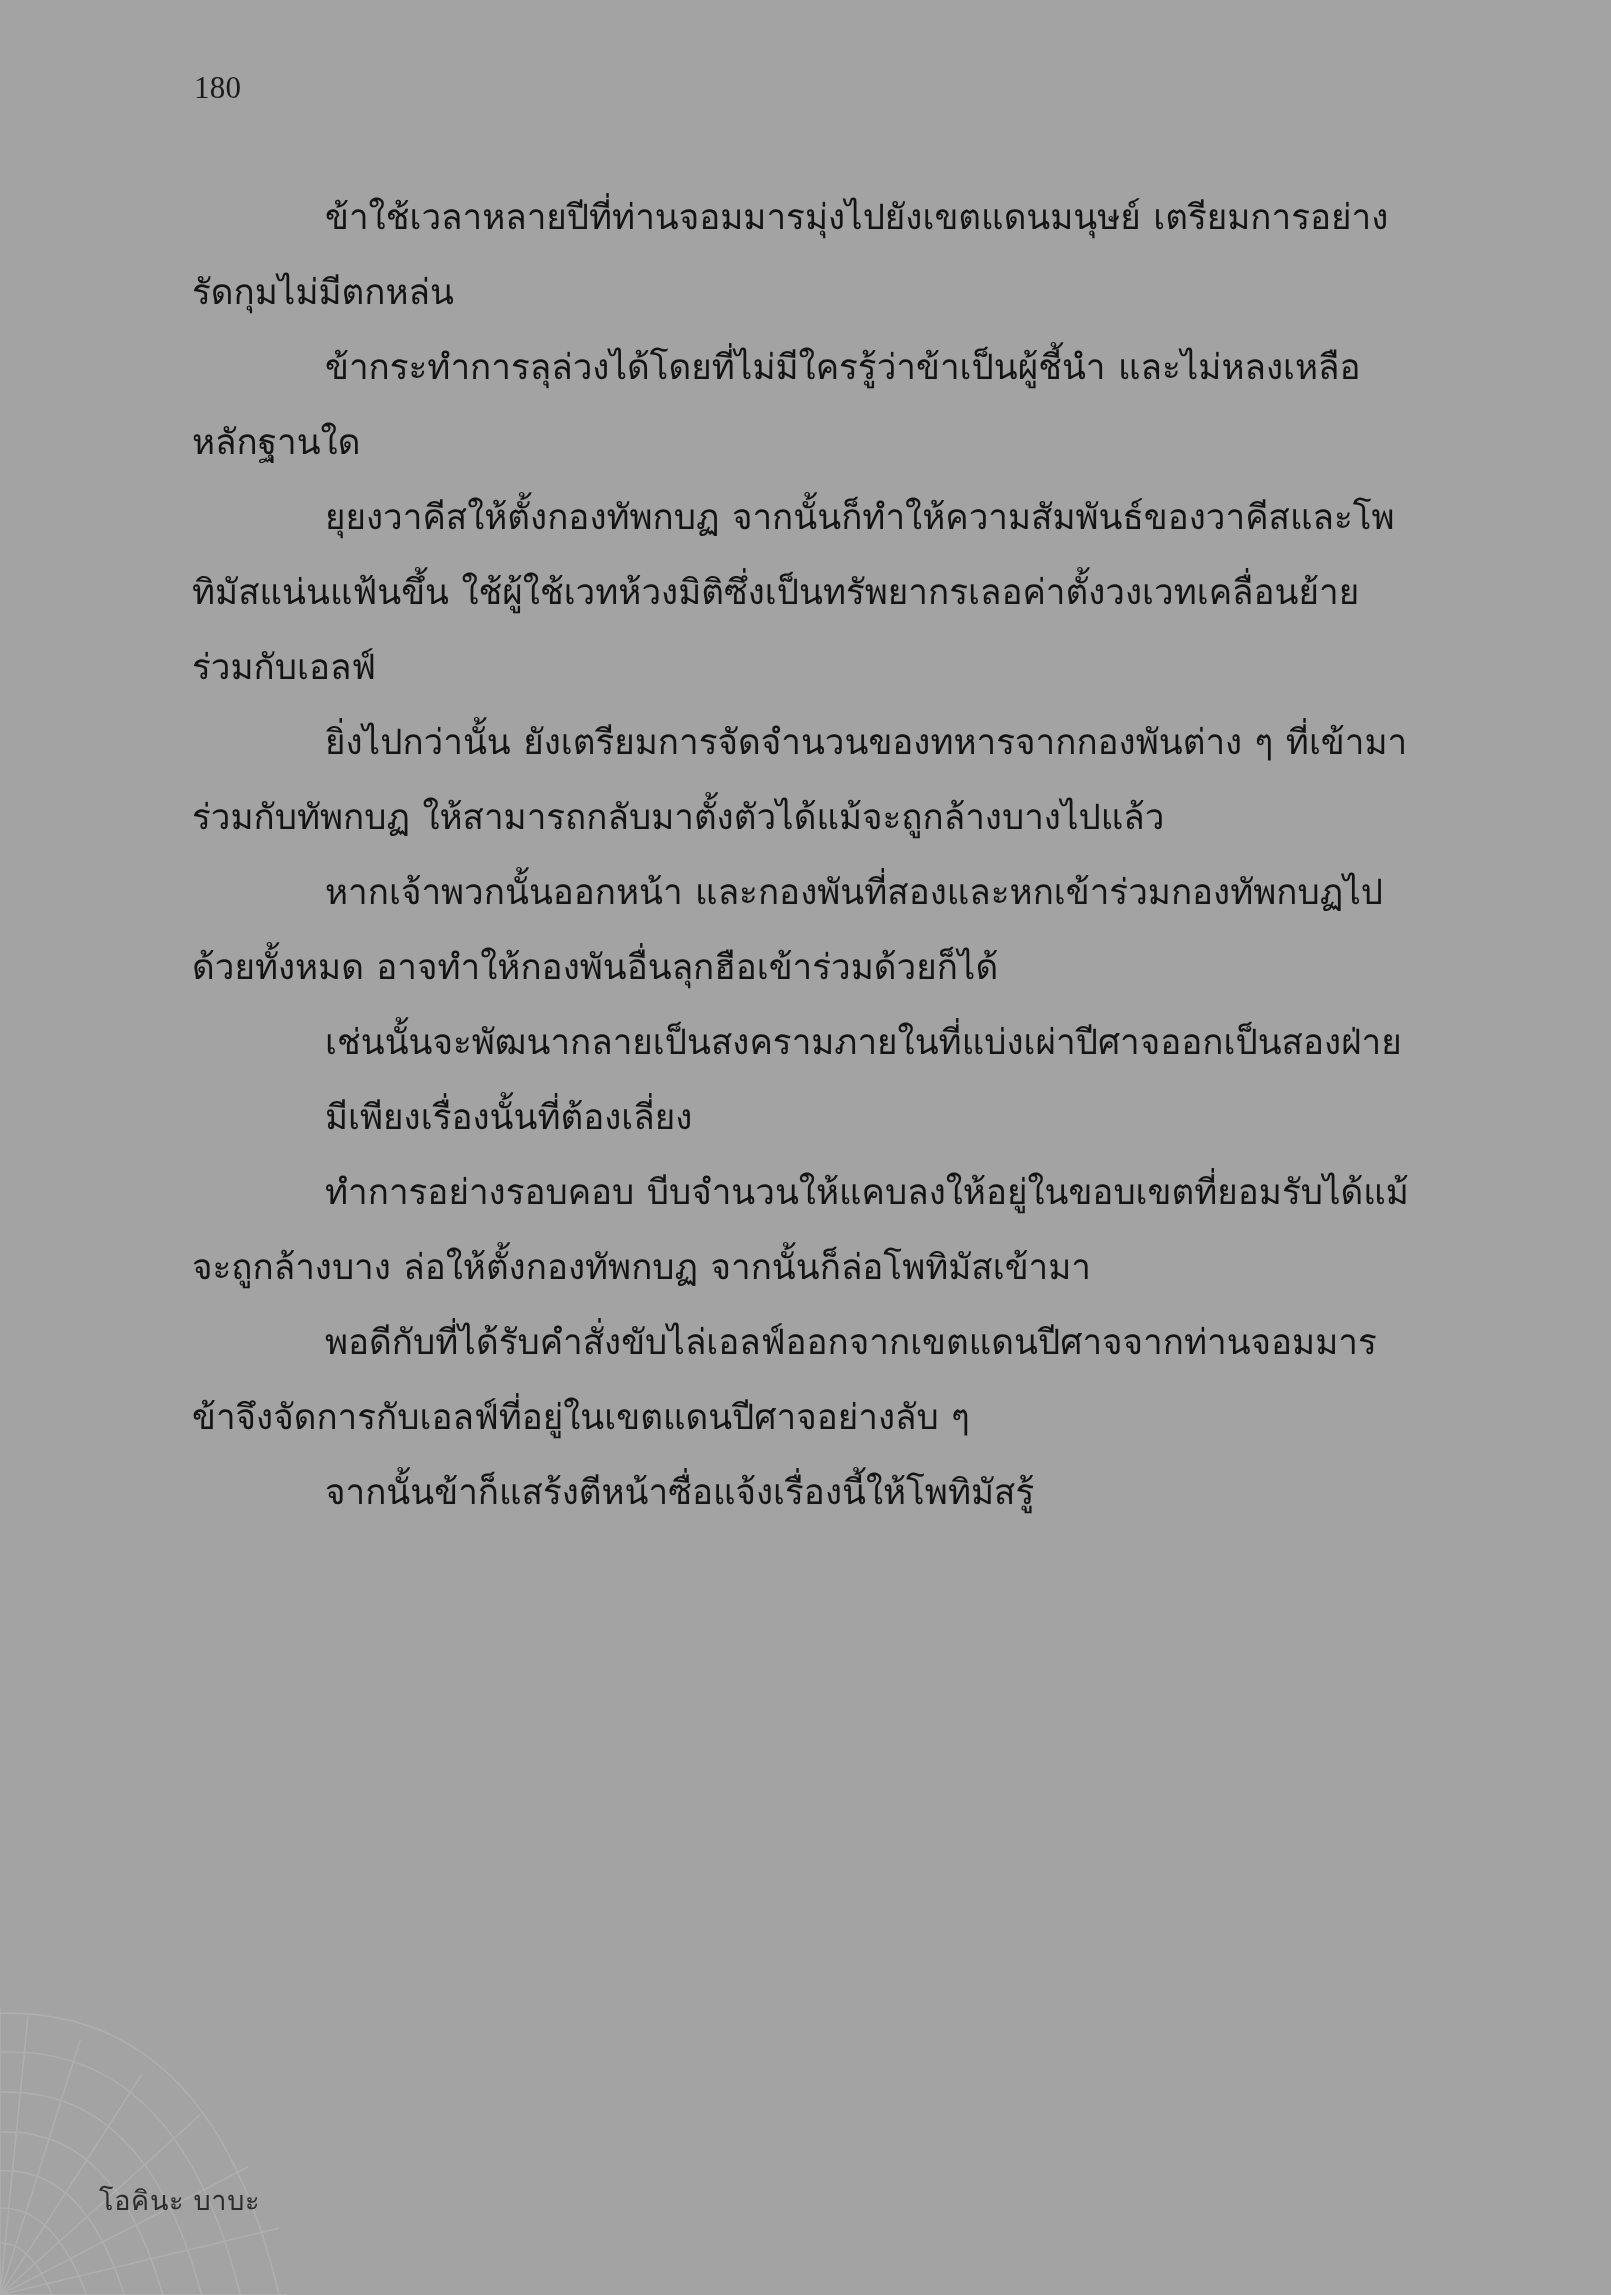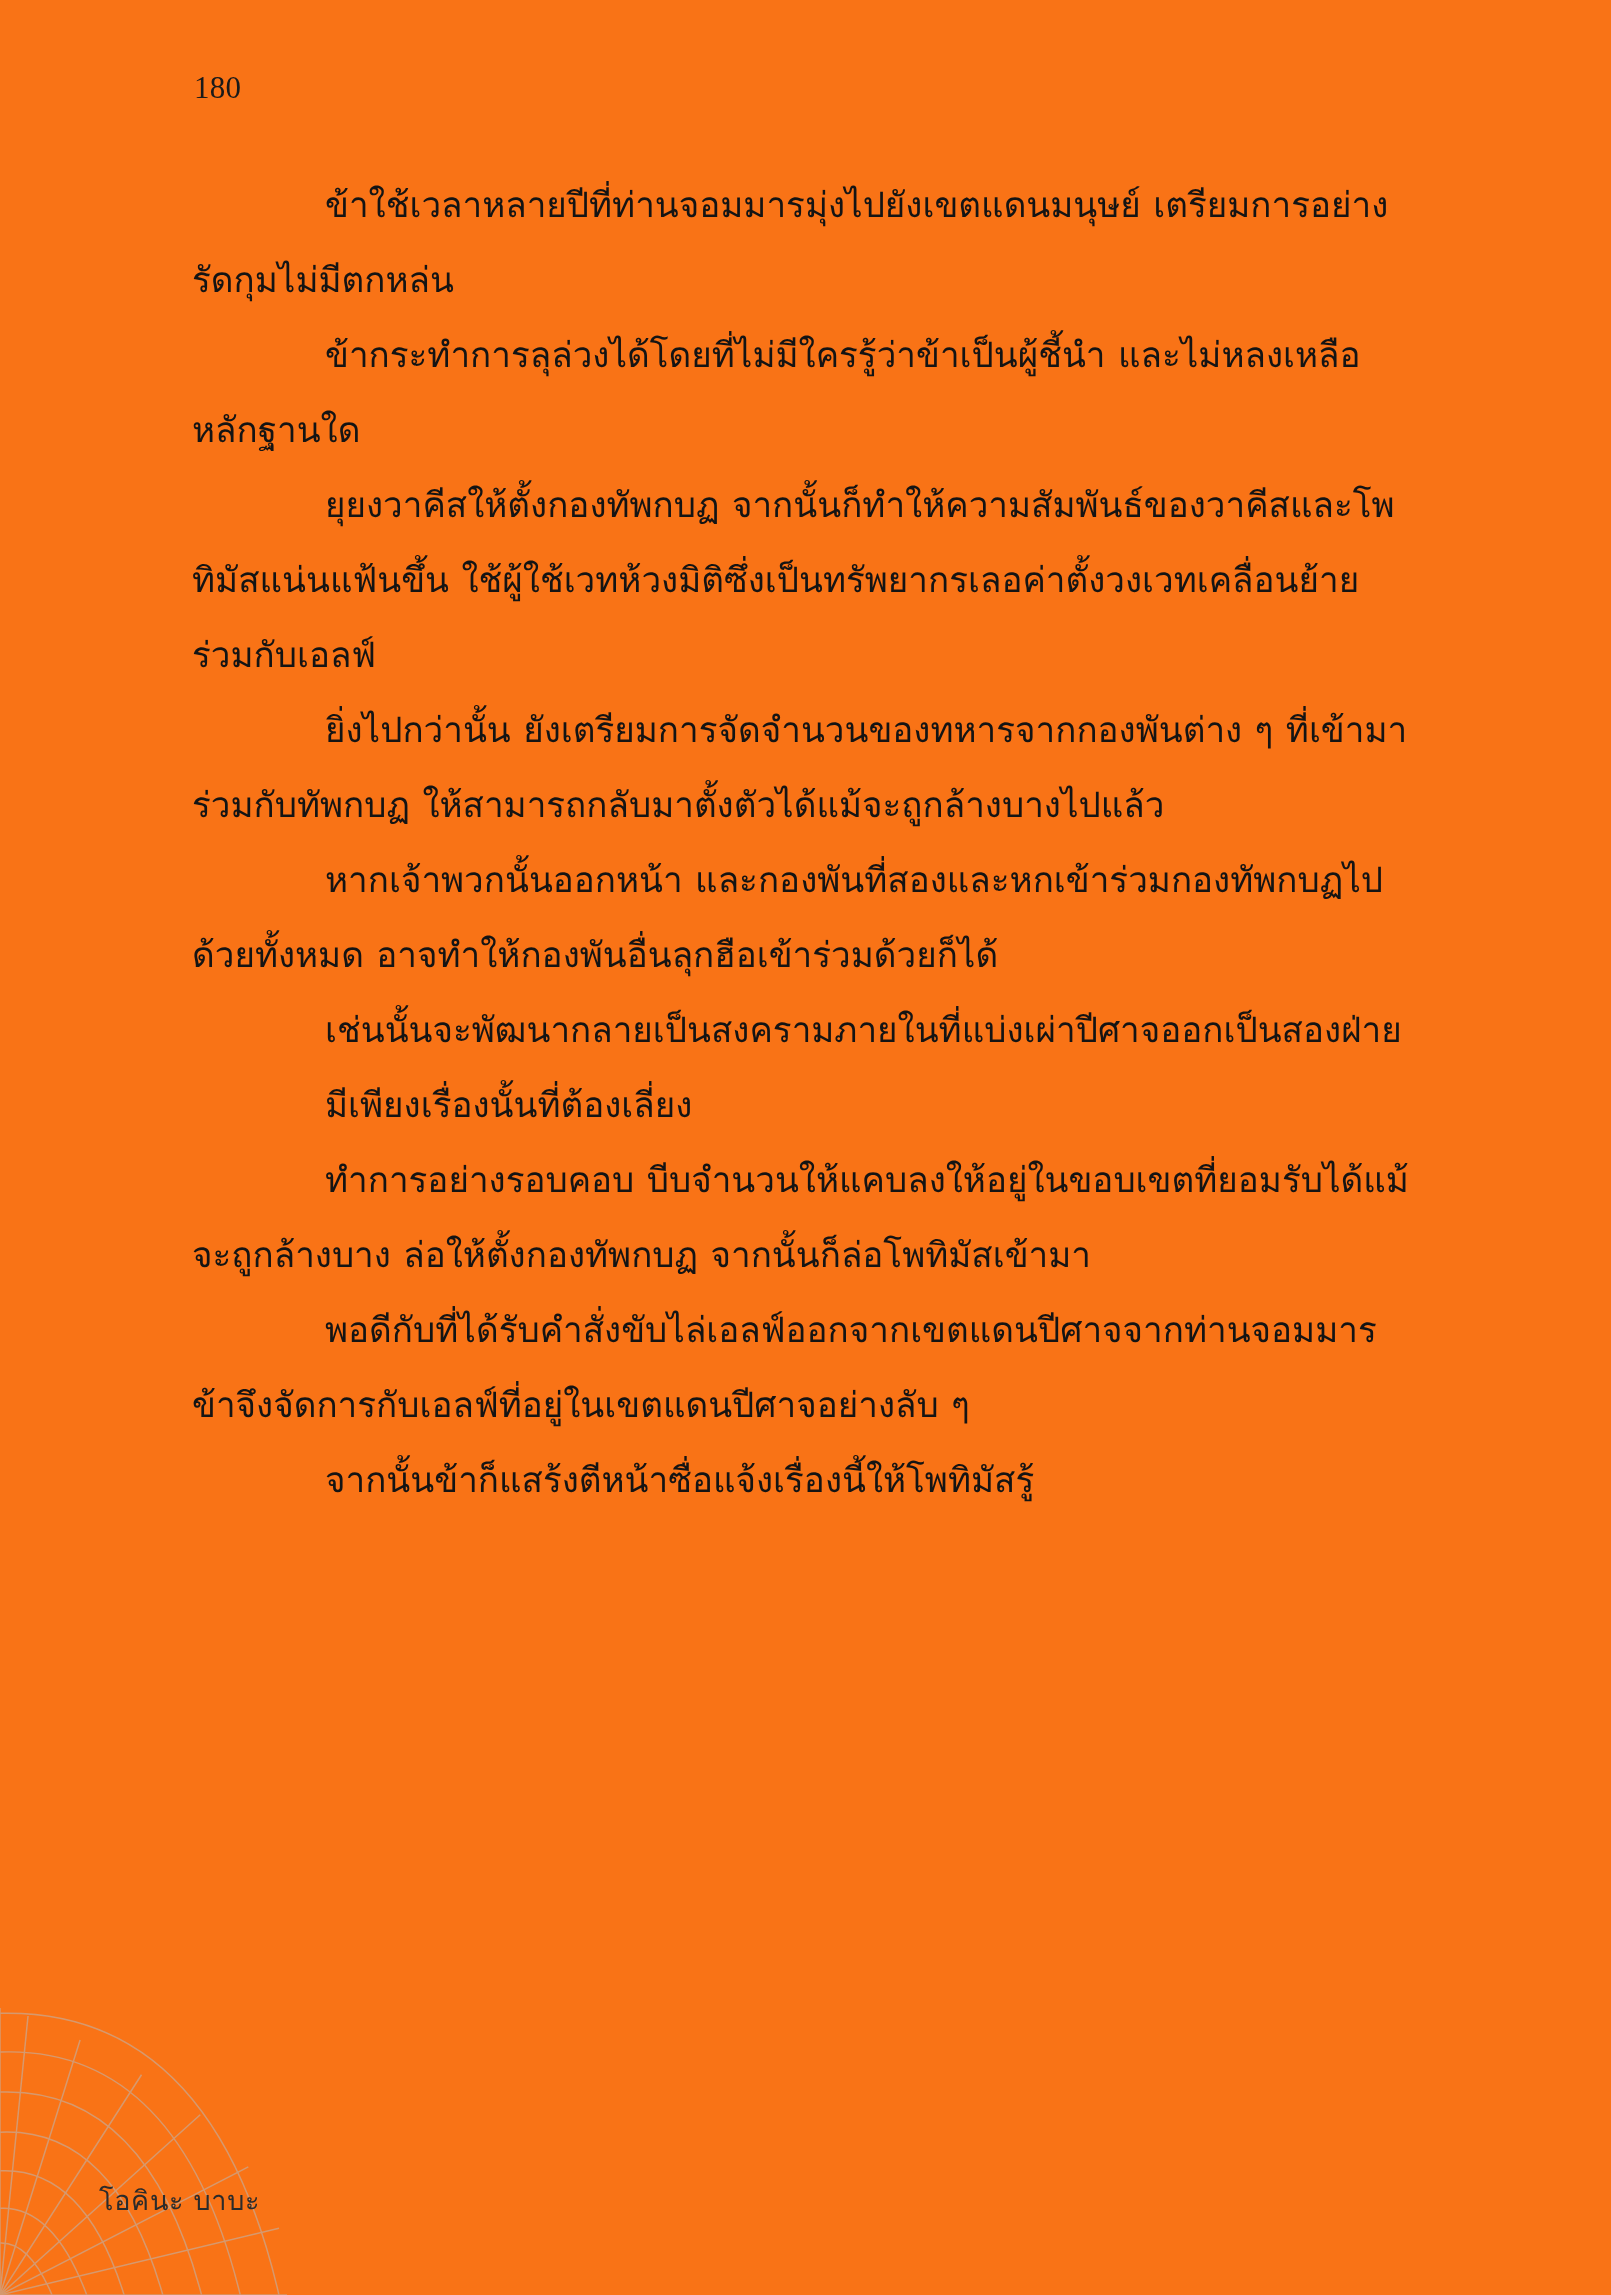--- a/index.html
+++ b/index.html
@@ -4,40 +4,40 @@
 <style>
   html, body {
     margin: 0;
     padding: 0;
     background: #ffffff;
   }
   .page {
     position: relative;
     width: 1612px;
     height: 2295px;
-    background: #f97316;
+    background: #a3a3a3;
     overflow: hidden;
     font-family: "DejaVu Sans", sans-serif;
     color: #111111;
   }
   
   .page-number {
     position: absolute;
     left: 194px;
     top: 70px;
     font-size: 31px;
     font-family: "Liberation Serif", serif;
     color: #1a1a1a;
     letter-spacing: 0.3px;
   }
   
   .body-text {
     position: absolute;
     left: 192px;
-    top: 168px;
+    top: 180px;
     width: 1228px;
     font-size: 35px;
     line-height: 75px;
     color: #141414;
     text-align: left;
   }
   .body-text p {
     margin: 0;
     text-indent: 133px;
     word-spacing: 1.3px;

